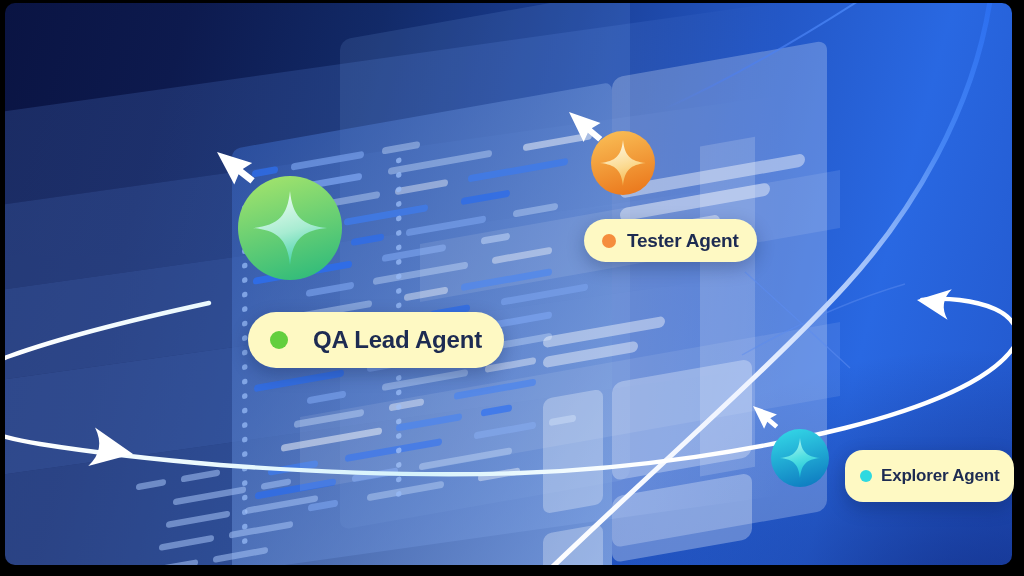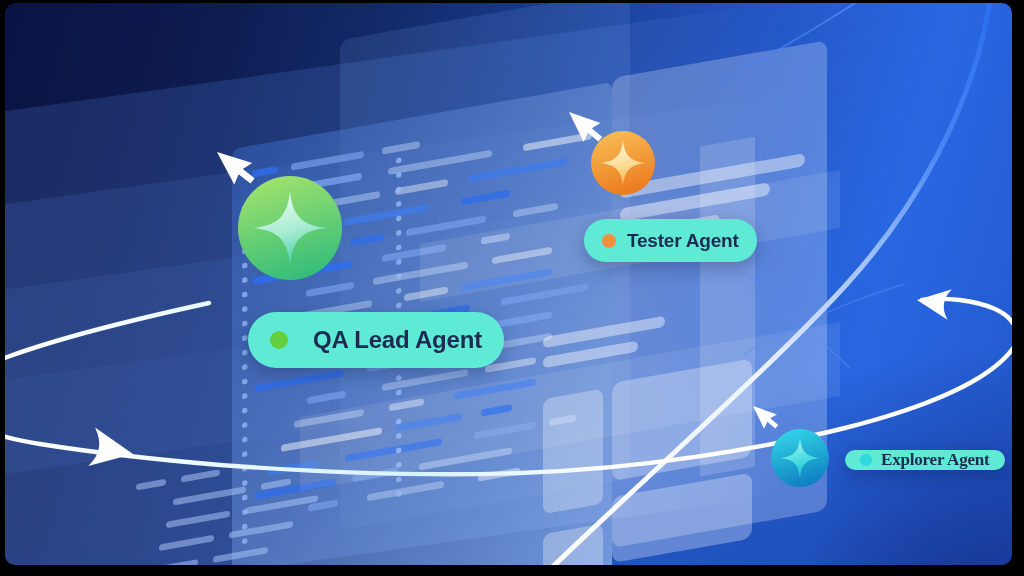--- a/index.html
+++ b/index.html
@@ -3,29 +3,29 @@
 <meta charset="utf-8">
 <style>
   html,body{margin:0;padding:0;background:#000;}
   .stage{position:relative;width:1024px;height:576px;background:#000;overflow:hidden;
          font-family:"Liberation Sans",sans-serif;}
   .artwork{position:absolute;left:5px;top:3px;right:12px;bottom:11px;border-radius:10px;overflow:hidden;
     background:
       radial-gradient(620px 420px at 96% 108%, rgba(10,22,92,0.55), rgba(10,22,92,0) 62%),
       linear-gradient(105deg,#0a1443 0%,#0d1a4e 16%,#122a68 33%,#1a3f96 50%,#2356c4 66%,#2968e2 82%,#2257cb 100%);}
   .artwork svg{position:absolute;left:-5px;top:-3px;}
-  .pill{position:absolute;display:flex;align-items:center;background:#5eead4;
+  .pill{position:absolute;display:flex;align-items:center;background:#fef9c3;
         box-shadow:0 6px 18px rgba(8,20,60,0.28);color:#1d2b52;font-weight:bold;letter-spacing:-0.2px;
         white-space:nowrap;}
   .pill .dot{border-radius:50%;flex:0 0 auto;}
   .pill-qa{left:248px;top:312px;height:56px;border-radius:28px;padding:0 22px;font-size:24px;gap:25px;}
   .pill-qa .dot{width:18px;height:18px;}
   .pill-tester{left:584px;top:219px;height:43px;border-radius:22px;padding:0 18px;font-size:19px;gap:11px;}
   .pill-tester .dot{width:14px;height:14px;}
-  .pill-explorer{left:845px;top:450px;height:20px;border-radius:18px;padding:0 15px;font-size:17px;gap:9px;font-family:Liberation Serif, serif;}
+  .pill-explorer{left:845px;top:450px;height:52px;border-radius:18px;padding:0 15px;font-size:17px;gap:9px;}
   .pill-explorer .dot{width:12px;height:12px;}
 </style>
 </head>
 <body>
 
 <div class="stage">
   <div class="artwork">
     <svg width="1024" height="576" viewBox="0 0 1024 576">
       <defs>
         <linearGradient id="bandFade" x1="0" y1="0" x2="1" y2="0">

